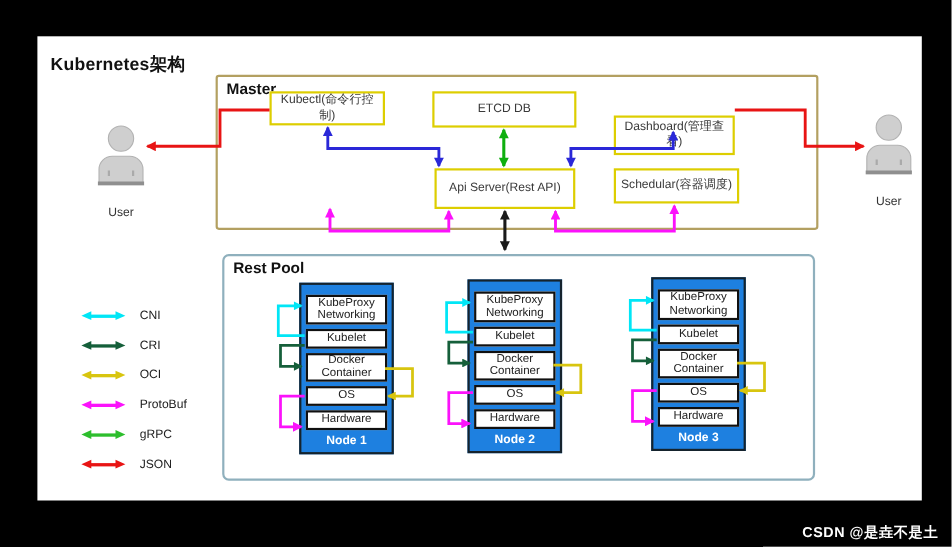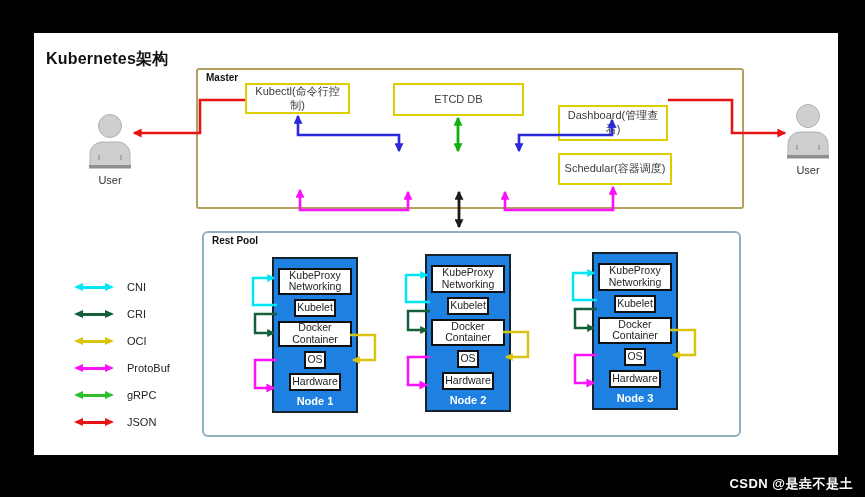--- a/index.html
+++ b/index.html
@@ -14,61 +14,61 @@
   .abs{position:absolute;}
   .title{
     left:12px;top:16px;font-size:16px;font-weight:bold;color:#111;letter-spacing:.2px;
   }
   
   .master{
     left:162px;top:35px;width:544px;height:137px;
     border:2px solid #b3a061;border-radius:3px;background:transparent;
   }
   .group-label{
-    position:absolute;left:8px;top:2px;font-size:10px;font-weight:bold;color:#111;
+    position:absolute;left:8px;top:2px;font-size:14px;font-weight:bold;color:#111;
   }
   .ybox{
     position:absolute;border:2px solid #ddce00;background:#fff;color:#3a3a3a;
     display:flex;align-items:center;justify-content:center;text-align:center;
     font-size:11px;line-height:1.25;padding:1px 4px;box-sizing:border-box;
   }
   .b-kubectl{left:211px;top:50px;width:105px;height:31px;}
   .b-etcd{left:359px;top:50px;width:131px;height:33px;}
   .b-dashboard{left:524px;top:60px;width:110px;height:36px;margin-top:12px;}
   .b-cm{left:211px;top:120px;width:107px;height:35px;}
   .b-api{left:361px;top:120px;width:128px;height:37px;}
   .b-sched{left:524px;top:120px;width:114px;height:32px;}
   
   .nodepool{
     left:168px;top:198px;width:535px;height:202px;
     border:2px solid #8fb0bd;border-radius:6px;
   }
   .node{
     position:absolute;width:86px;height:158px;background:#1e80e0;
     border:2px solid #15232d;box-sizing:border-box;
-    display:flex;flex-direction:column;gap:4px;padding:9px 4px 3px 4px;align-items:center;
+    display:flex;flex-direction:column;gap:4px;padding:9px 4px 3px 4px;
   }
   .node1{left:238px;top:224px;height:156px;}
   .node2{left:391px;top:221px;}
   .node3{left:558px;top:219px;}
   .layer{
     background:#fff;border:2px solid #101010;color:#222;
     font-size:10.5px;line-height:1.08;text-align:center;
     display:flex;align-items:center;justify-content:center;
     min-height:18px;padding:1px 1px;box-sizing:border-box;
   }
   .node-name{
     margin-top:auto;text-align:center;color:#fff;font-weight:bold;font-size:11px;
     padding-bottom:1px;
   }
   
   .user{width:60px;display:flex;flex-direction:column;align-items:center;}
   .user-left{left:46px;top:80px;}
   .user-right{left:744px;top:70px;}
-  .user-label{font-size:11px;color:#333;margin-top:3px;}
+  .user-label{font-size:11px;color:#333;margin-top:16px;}
   
   .legend{left:40px;top:248px;display:flex;flex-direction:column;gap:15px;}
   .legend-row{display:flex;align-items:center;gap:13px;height:12px;}
   .legend-label{font-size:11px;color:#222;}
   .dline{position:relative;width:40px;height:9px;}
   .dline .bar{position:absolute;left:7px;right:7px;top:3px;height:3px;background:currentColor;}
   .dline::before{
     content:"";position:absolute;left:0;top:0;width:0;height:0;
     border-top:4.5px solid transparent;border-bottom:4.5px solid transparent;
     border-right:9px solid currentColor;
@@ -91,20 +91,21 @@
 <div class="canvas">
 
   <div class="abs title">Kubernetes架构</div>
 
   <div class="abs master">
     <span class="group-label">Master</span>
   </div>
   <div class="ybox b-kubectl">Kubectl(命令行控制)</div>
   <div class="ybox b-etcd">ETCD DB</div>
   <div class="ybox b-dashboard">Dashboard(管理查看)</div>
+  <div class="ybox b-api">Api Server(Rest API)</div>
   <div class="ybox b-sched">Schedular(容器调度)</div>
 
   <div class="abs nodepool">
     <span class="group-label">Rest Pool</span>
   </div>
 
   <div class="node node1">
     <div class="layer">KubeProxy Networking</div>
     <div class="layer">Kubelet</div>
     <div class="layer">Docker Container</div>

